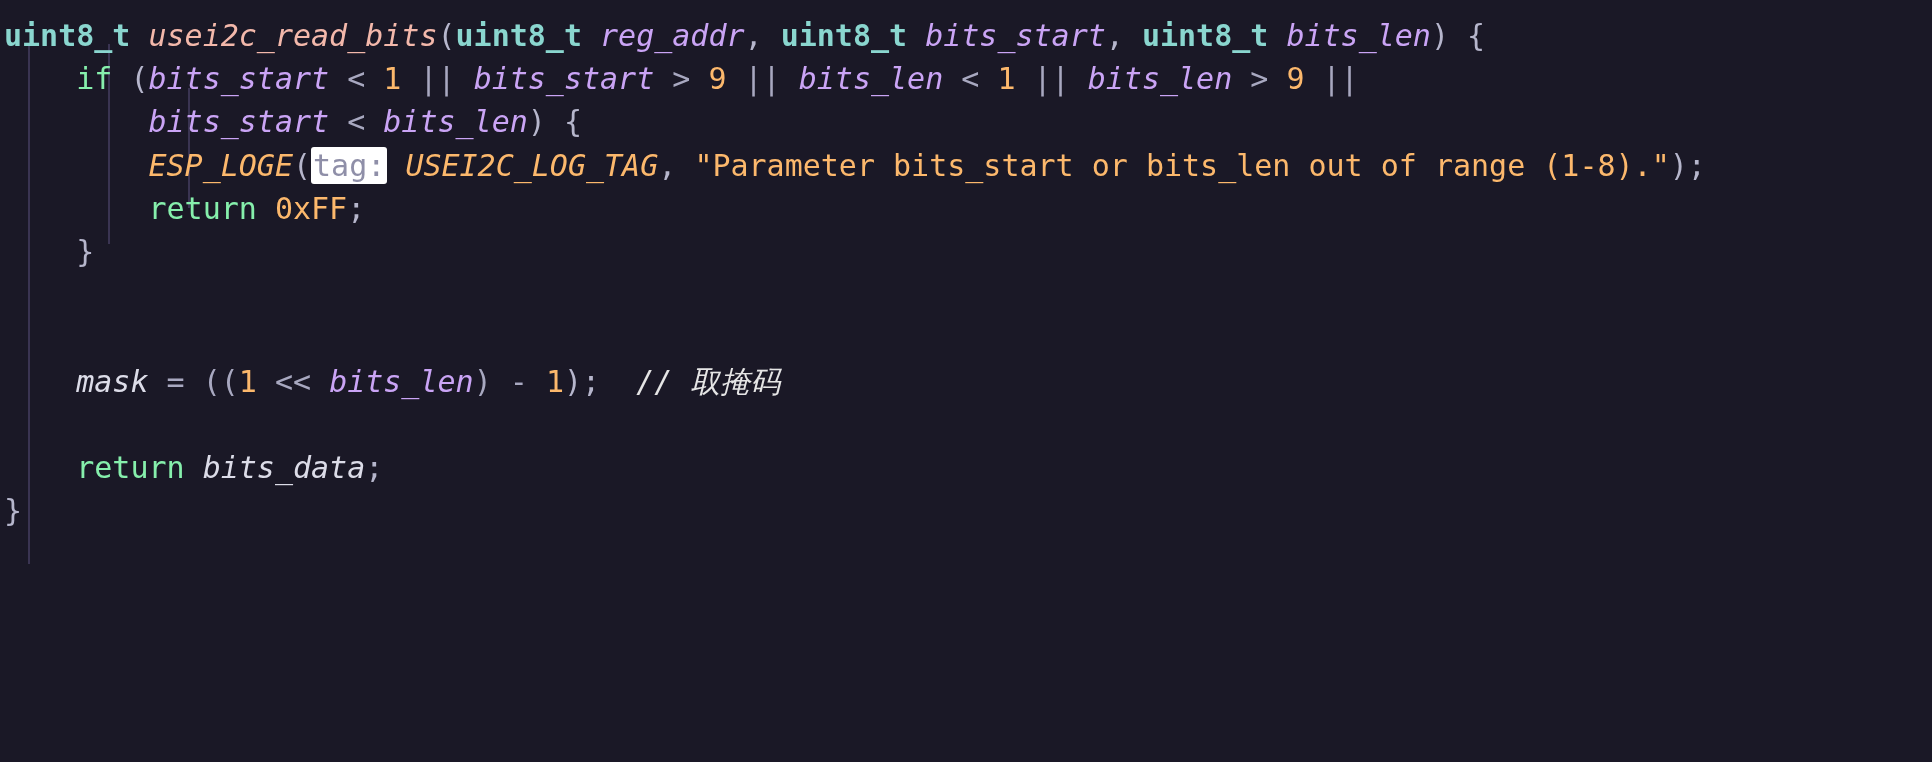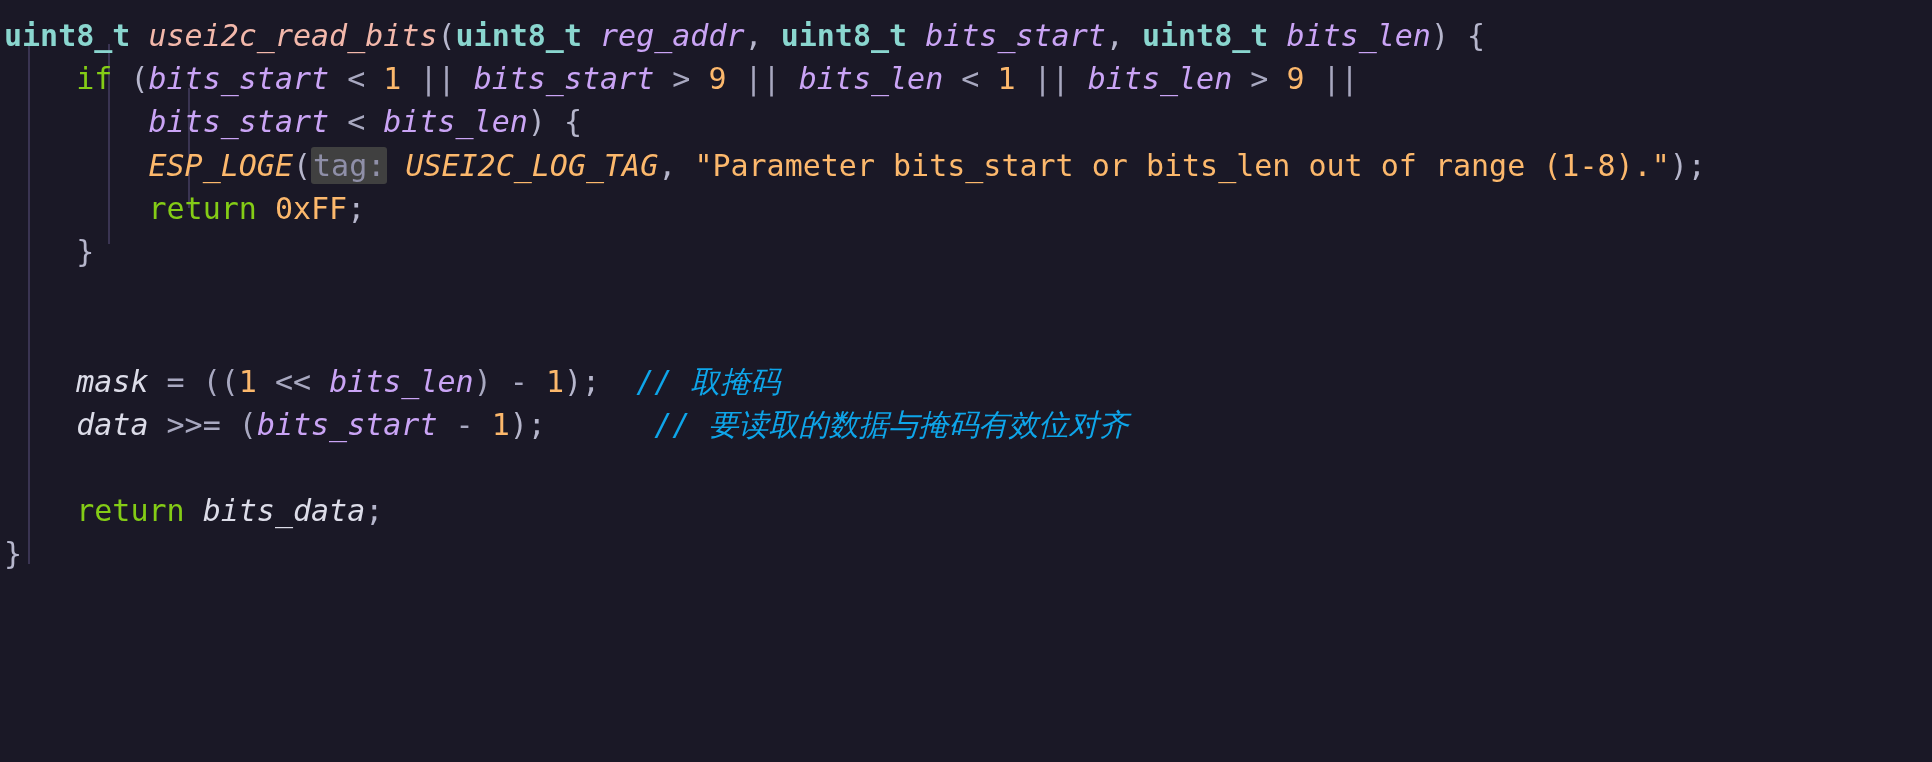--- a/index.html
+++ b/index.html
@@ -40,34 +40,34 @@
   .indent-guide {
     position: absolute;
     top: 0;
     width: 1.5px;
     background: #3a3452;
     pointer-events: none;
   }
 
   
   .t-type      { color: #8ad6cf; font-weight: bold; }
-  .t-keyword   { color: #84cc16; text-align: center; }
+  .t-keyword   { color: #86efac; text-align: center; }
   .t-func      { color: #f3b8ab; font-style: italic; }
   .t-param     { color: #caa4f5; font-style: italic; }
   .t-local     { color: #dcdce8; font-style: italic; }
   .t-number    { color: #fcb86c; }
   .t-string    { color: #fcb86c; }
   .t-logmacro  { color: #fcb86c; font-style: italic; }
   .t-punct     { color: #b6b6cc; }
   .t-operator  { color: #a8a8c0; }
-  .t-comment   { color: #0ea5e9; font-style: italic; text-align: center; }
+  .t-comment   { color: #e5e5e5; font-style: italic; text-align: center; }
   .t-plain     { color: #cdd0e0; }
   .t-hint {
     color: #8f8fa8;
-    background: #404040;
+    background: #ffffff;
     border-radius: 3px;
     padding: 1px 2px;
   }
 </style>
 </head>
 <body>
 
 <div id="screenshot">
 
   <div id="indent-guide-layer">
@@ -79,19 +79,18 @@
   <div id="code-surface">
       <div class="code-line"><span class="seg t-type">uint8_t</span><span class="seg t-plain"> </span><span class="seg t-func">usei2c_read_bits</span><span class="seg t-punct">(</span><span class="seg t-type">uint8_t</span><span class="seg t-plain"> </span><span class="seg t-param">reg_addr</span><span class="seg t-punct">, </span><span class="seg t-type">uint8_t</span><span class="seg t-plain"> </span><span class="seg t-param">bits_start</span><span class="seg t-punct">, </span><span class="seg t-type">uint8_t</span><span class="seg t-plain"> </span><span class="seg t-param">bits_len</span><span class="seg t-punct">) {</span></div>
       <div class="code-line"><span class="seg t-plain">    </span><span class="seg t-keyword">if</span><span class="seg t-punct"> (</span><span class="seg t-param">bits_start</span><span class="seg t-operator"> &lt; </span><span class="seg t-number">1</span><span class="seg t-operator"> || </span><span class="seg t-param">bits_start</span><span class="seg t-operator"> &gt; </span><span class="seg t-number">9</span><span class="seg t-operator"> || </span><span class="seg t-param">bits_len</span><span class="seg t-operator"> &lt; </span><span class="seg t-number">1</span><span class="seg t-operator"> || </span><span class="seg t-param">bits_len</span><span class="seg t-operator"> &gt; </span><span class="seg t-number">9</span><span class="seg t-operator"> ||</span></div>
       <div class="code-line"><span class="seg t-plain">        </span><span class="seg t-param">bits_start</span><span class="seg t-operator"> &lt; </span><span class="seg t-param">bits_len</span><span class="seg t-punct">) {</span></div>
       <div class="code-line"><span class="seg t-plain">        </span><span class="seg t-logmacro">ESP_LOGE</span><span class="seg t-punct">(</span><span class="seg t-hint">tag:</span><span class="seg t-plain"> </span><span class="seg t-logmacro">USEI2C_LOG_TAG</span><span class="seg t-punct">, </span><span class="seg t-string">"Parameter bits_start or bits_len out of range (1-8)."</span><span class="seg t-punct">);</span></div>
       <div class="code-line"><span class="seg t-plain">        </span><span class="seg t-keyword">return</span><span class="seg t-plain"> </span><span class="seg t-number">0xFF</span><span class="seg t-punct">;</span></div>
       <div class="code-line"><span class="seg t-punct">    }</span></div>
       <div class="code-line">&nbsp;</div>
       <div class="code-line">&nbsp;</div>
       <div class="code-line"><span class="seg t-plain">    </span><span class="seg t-local">mask</span><span class="seg t-operator"> = ((</span><span class="seg t-number">1</span><span class="seg t-operator"> &lt;&lt; </span><span class="seg t-param">bits_len</span><span class="seg t-operator">) - </span><span class="seg t-number">1</span><span class="seg t-punct">);</span><span class="seg t-plain">  </span><span class="seg t-comment">// 取掩码</span></div>
-      <div class="code-line"><span class="seg t-plain">    </span><span class="seg t-local">data</span><span class="seg t-operator"> &gt;&gt;= (</span><span class="seg t-param">bits_start</span><span class="seg t-operator"> - </span><span class="seg t-number">1</span><span class="seg t-punct">);</span><span class="seg t-plain">      </span><span class="seg t-comment">// 要读取的数据与掩码有效位对齐</span></div>
       <div class="code-line">&nbsp;</div>
       <div class="code-line"><span class="seg t-plain">    </span><span class="seg t-keyword">return</span><span class="seg t-plain"> </span><span class="seg t-local">bits_data</span><span class="seg t-punct">;</span></div>
       <div class="code-line"><span class="seg t-punct">}</span></div>
     </div>
 
 </div>
 
 </body></html>

